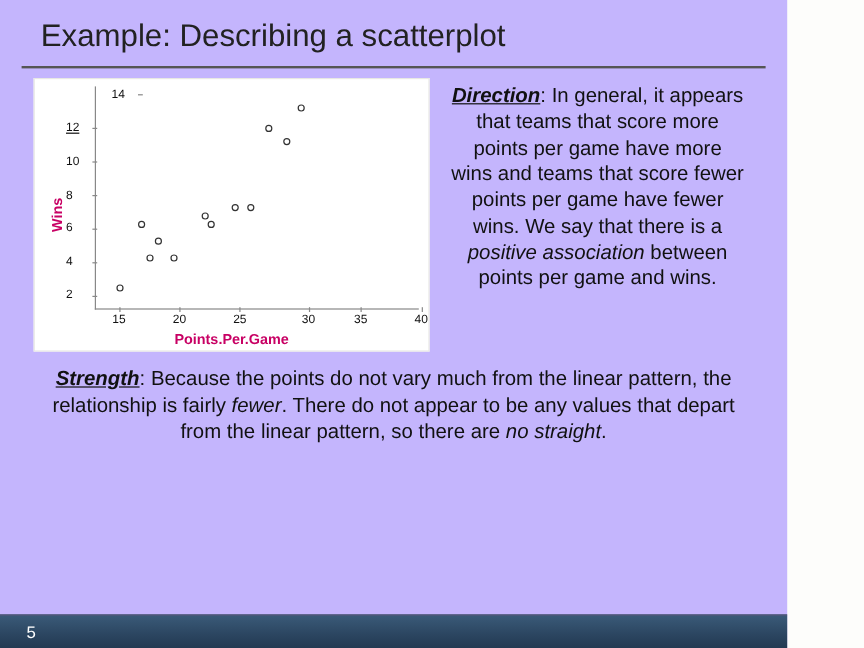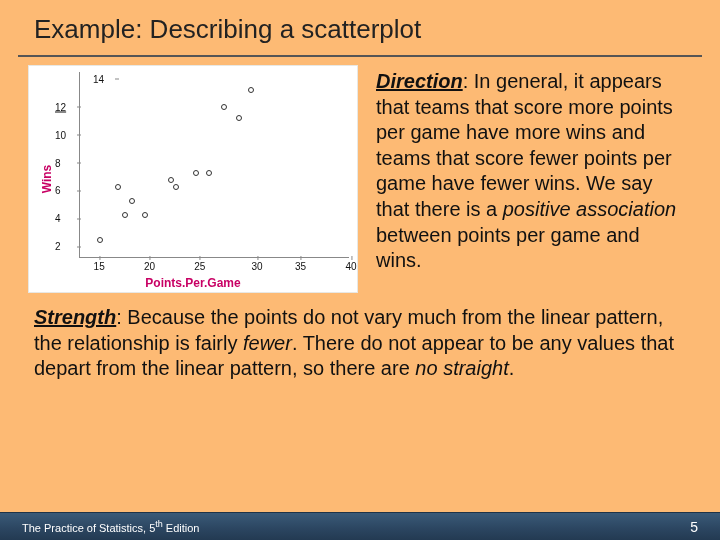--- a/index.html
+++ b/index.html
@@ -1,32 +1,32 @@
 <!DOCTYPE html>
 <html><head>
 <meta charset="utf-8">
 <style>
   * { box-sizing: border-box; margin: 0; padding: 0; }
   body { width: 720px; height: 540px; font-family: Arial, Helvetica, sans-serif; background: #fdfdfb; color: #1a1a1a; position: relative; overflow: hidden; }
-  .slide { width: 720px; height: 540px; position: relative; background: #fdba74; }
+  .slide { width: 656px; height: 540px; position: relative; background: #c4b5fd; }
   .title-wrap { padding: 14px 0 4px 34px; }
   .title { font-size: 26px; font-weight: 400; color: #222; }
   .title-rule { margin: 6px 18px 0 18px; border: none; border-top: 2px solid #555; }
   .content { display: flex; padding: 8px 28px 0 28px; gap: 18px; }
   .chart-box { width: 330px; height: 228px; background: #fff; border: 1px solid #e8e8e4; position: relative; flex: 0 0 auto; }
   .plot-area { position: absolute; left: 50px; top: 6px; right: 8px; bottom: 34px; border-left: 1px solid #888; border-bottom: 1px solid #888; }
   .ytick { position: absolute; left: 26px; font-size: 10px; color: #111; transform: translateY(-50%); }
   .ytick .dash { position: absolute; left: 22px; width: 4px; border-top: 1px solid #888; top: 50%; }
   .xtick { position: absolute; bottom: 20px; font-size: 10px; color: #111; transform: translateX(-50%); }
   .xtick .dash { position: absolute; bottom: 12px; height: 4px; border-left: 1px solid #888; left: 50%; }
   .ylabel { position: absolute; left: 4px; top: 50%; transform: translateY(-50%) rotate(-90deg); transform-origin: center; font-size: 12px; font-weight: 700; color: #c80064; }
   .xlabel { position: absolute; left: 50%; bottom: 2px; transform: translateX(-50%); font-size: 12px; font-weight: 700; color: #c80064; }
   .pt { position: absolute; width: 6px; height: 6px; border: 1px solid #333; border-radius: 50%; background: #fff; transform: translate(-50%, 50%); }
   .direction-box { flex: 1; padding: 4px 8px 0 0; }
-  .para { font-size: 20px; line-height: 1.28; color: #111; }
+  .para { font-size: 17px; line-height: 1.28; color: #111; text-align: center; }
   .label-word { font-weight: 700; font-style: italic; text-decoration: underline; }
   .ital { font-style: italic; }
   .lower { padding: 12px 34px 0 34px; }
   .lower .para { margin-bottom: 16px; }
   .footer { position: absolute; left: 0; right: 0; bottom: 0; height: 28px; background: linear-gradient(to bottom, #3a5a78 0%, #2b4560 60%, #233a52 100%); border-top: 1px solid #1f3347; color: #fff; display: flex; align-items: center; justify-content: space-between; padding: 0 22px; font-size: 11px; }
   .footer .ed { font-size: 9px; vertical-align: super; }
   .footer .pg { font-size: 14px; }
 </style>
 </head>
 <body>
@@ -77,18 +77,15 @@
     </div>
   </div>
 
   <div class="lower">
     <p class="para">
       <span class="label-word">Strength</span><span>: Because the points do not vary much from the linear pattern, the relationship is fairly </span><span class="ital">fewer</span><span>.  There do not appear to be any values that depart from the linear pattern, so there are </span><span class="ital">no straight</span><span>.</span>
     </p>
   </div>
 
   <div class="footer">
-    <div>
-      <span>The Practice of Statistics, 5</span><span class="ed">th</span><span> Edition</span>
-    </div>
     <div class="pg">5</div>
   </div>
 </div>
 
 </body></html>

